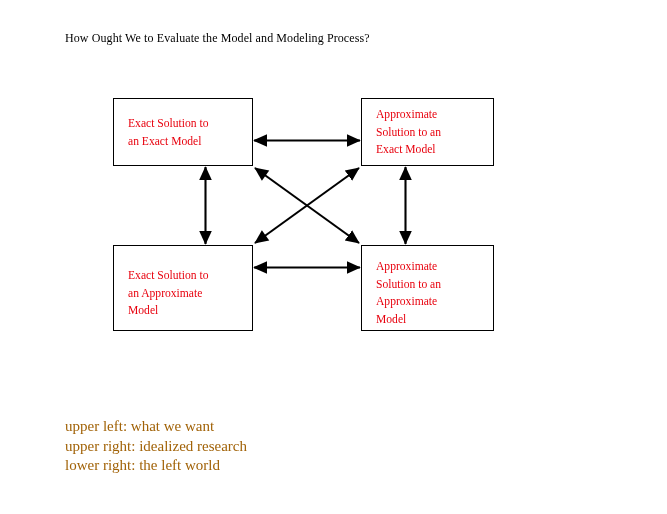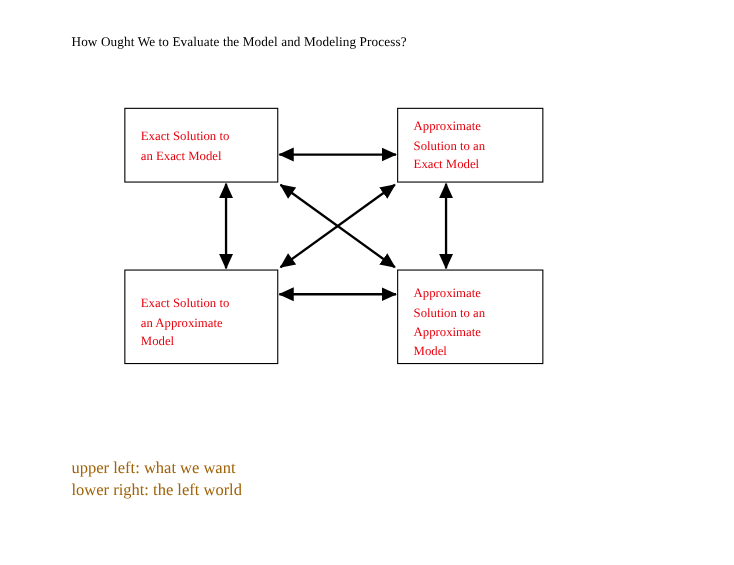--- a/index.html
+++ b/index.html
@@ -143,16 +143,17 @@
       <div class="node-text" id="text-br">Approximate
 Solution to an
 Approximate
 Model</div>
     </div>
 
   </div>
 
   <div id="caption">
     <div class="caption-line">upper left: what we want</div>
+    <div class="caption-line">upper right: idealized research</div>
     <div class="caption-line">lower right: the left world</div>
   </div>
 
 </div>
 
 </body></html>

